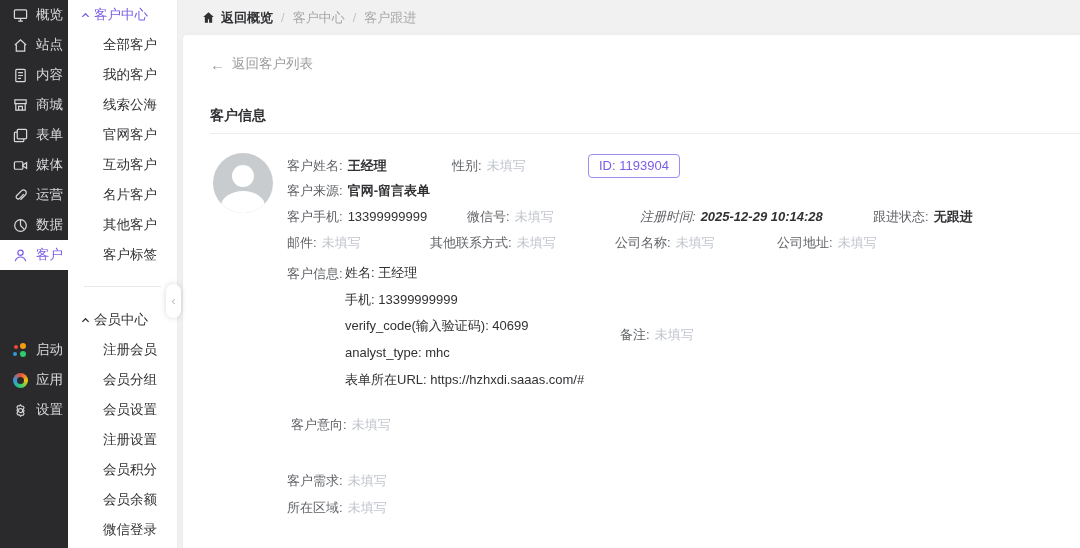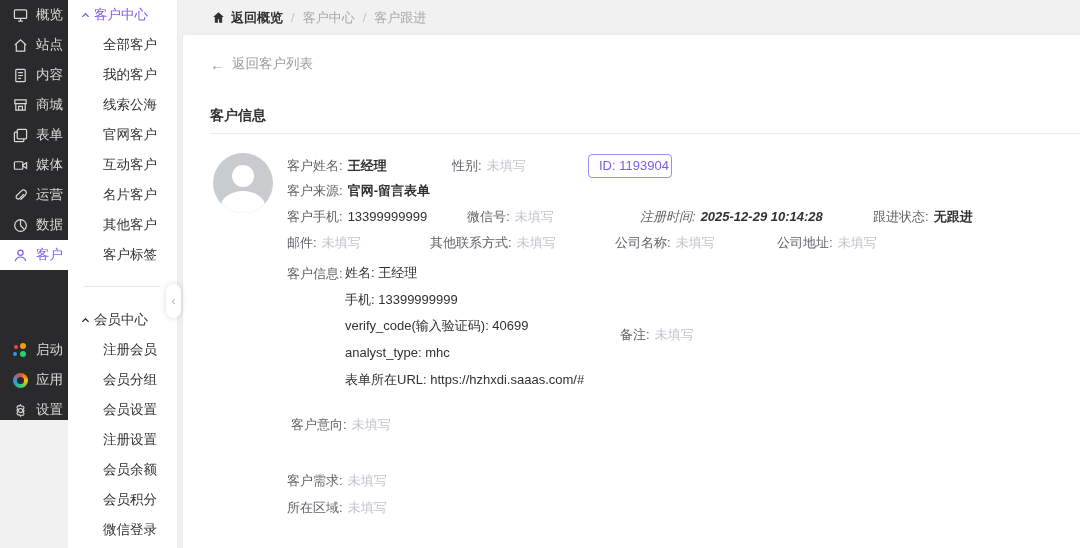--- a/index.html
+++ b/index.html
@@ -1,20 +1,20 @@
 <!DOCTYPE html>
 <html><head>
 <meta charset="utf-8">
 <style>
   * { margin:0; padding:0; box-sizing:border-box; }
   html,body { width:1080px; height:548px; overflow:hidden; }
   body { font-family:"Liberation Sans","DejaVu Sans",sans-serif; font-size:13px; background:#f1f1f2; position:relative; color:#303133; }
 
   
-  .primary-sidebar { position:absolute; left:0; top:0; width:68px; height:420px; background:#2a2a2c; z-index:5; }
+  .primary-sidebar { position:absolute; left:0; top:0; width:68px; height:548px; background:#2a2a2c; z-index:5; }
   .p-item { display:flex; align-items:center; gap:8px; height:30px; padding-left:13px; color:#d9d9d9; font-size:13.5px; cursor:pointer; }
   .p-item svg { width:15px; height:15px; flex:0 0 15px; }
   .p-item.active { background:#ffffff; color:#7c5ce6; }
   .p-footer { position:absolute; top:335px; left:0; right:0; }
   .ring { width:15px; height:15px; border-radius:50%; background:conic-gradient(#e74c3c,#f1c40f,#2ecc71,#3498db,#e74c3c); position:relative; flex:0 0 15px; }
   .ring:after { content:""; position:absolute; left:4px; top:4px; width:7px; height:7px; border-radius:50%; background:#2a2a2c; }
   .dots { width:15px; height:15px; position:relative; flex:0 0 15px; }
   .dots i { position:absolute; border-radius:50%; }
   .dots .d1 { width:4px; height:4px; background:#e74c3c; left:1px; top:2px; }
   .dots .d2 { width:6px; height:6px; background:#f39c12; left:7px; top:0; }
@@ -24,42 +24,42 @@
   
   .secondary-sidebar { position:absolute; left:68px; top:0; width:110px; height:548px; background:#ffffff; z-index:4; border-right:1px solid #ececec; }
   .s-header { display:flex; align-items:center; gap:4px; height:30px; padding-left:13px; color:#7c5ce6; font-size:13.5px; cursor:pointer; }
   .s-header svg { width:9px; height:9px; }
   .s-item { height:30px; line-height:30px; padding-left:35px; color:#303133; font-size:13.5px; cursor:pointer; }
   .s-divider { border-top:1px solid #e8e8e8; margin:16px 16px 0 16px; }
   .s-header.second { margin-top:18px; }
   .collapse-handle { position:absolute; left:166px; top:284px; width:15px; height:34px; background:#fff; border-radius:8px; box-shadow:0 0 6px rgba(0,0,0,.15); z-index:6; display:flex; align-items:center; justify-content:center; color:#b8b8b8; font-size:12px; cursor:pointer; }
 
   
-  .topbar { position:absolute; left:178px; top:0; right:0; height:35px; background:#f1f1f2; display:flex; align-items:center; padding-left:34px; z-index:2; }
+  .topbar { position:absolute; left:178px; top:0; right:0; height:35px; background:#f1f1f2; display:flex; align-items:center; padding-left:24px; z-index:2; }
   .crumb-home { display:flex; align-items:center; gap:6px; font-weight:bold; color:#303133; cursor:pointer; }
   .crumb-sep { color:#c4c4c4; margin:0 8px; }
   .crumb { color:#a8a8a8; cursor:pointer; }
 
   
   .card { position:absolute; left:183px; top:35px; right:0; bottom:0; background:#ffffff; border-top-left-radius:4px; box-shadow:0 0 4px rgba(0,0,0,.04); z-index:3; }
   .back-link { position:absolute; left:27px; top:20px; color:#9a9a9a; font-size:13.5px; cursor:pointer; display:flex; align-items:center; gap:7px; }
   .back-arrow { font-size:15px; }
   .section-title { position:absolute; left:27px; top:72px; font-weight:bold; font-size:14px; color:#303133; }
   .title-divider { position:absolute; left:27px; right:0; top:98px; border-top:1px solid #ececec; }
 
   .avatar { position:absolute; left:30px; top:118px; width:60px; height:60px; border-radius:50%; background:#c9cccf; overflow:hidden; }
   .avatar .head { position:absolute; left:19px; top:12px; width:22px; height:22px; border-radius:50%; background:#fff; }
   .avatar .body { position:absolute; left:8px; top:38px; width:44px; height:30px; border-radius:50% 50% 0 0; background:#fff; }
 
   .f { position:absolute; white-space:nowrap; }
   .lbl { color:#606266; margin-right:5px; }
   .val { color:#303133; }
   .val.b { font-weight:bold; }
   .val.empty { color:#c0c4cc; }
-  .id-badge { position:absolute; left:405px; top:119px; border:1px solid #a18af0; color:#7c5ce6; border-radius:4px; padding:3px 2px 4px 10px; font-size:13px; background:#fff; }
+  .id-badge { position:absolute; left:405px; top:119px; border:1px solid #a18af0; color:#7c5ce6; border-radius:4px; padding:3px 10px 4px 10px; font-size:13px; background:#fff; }
   .detail-lines { position:absolute; left:162px; top:225px; line-height:26.7px; color:#303133; }
   .ai-link { color:#7c5ce6; font-weight:600; margin-left:12px; cursor:pointer; }
 </style>
 </head>
 <body>
 
 <nav class="primary-sidebar">
   <div class="p-item">
     <svg viewBox="0 0 16 16" fill="none" stroke="currentColor" stroke-width="1.3">
         <rect x="1.5" y="2" width="13" height="9" rx="1"></rect>
@@ -164,22 +164,22 @@
   <div class="s-header second">
     <svg viewBox="0 0 10 10" fill="none" stroke="currentColor" stroke-width="1.4" style="color:#303133">
         <path d="M1.5 6.5 5 3l3.5 3.5"></path>
       </svg>
     <span style="color:#303133">会员中心</span>
   </div>
   <div class="s-item">注册会员</div>
   <div class="s-item">会员分组</div>
   <div class="s-item">会员设置</div>
   <div class="s-item">注册设置</div>
+  <div class="s-item">会员积分</div>
   <div class="s-item">会员余额</div>
-  <div class="s-item">会员积分</div>
   <div class="s-item">微信登录</div>
 </nav>
 
 <div class="collapse-handle">
   <span>‹</span>
 </div>
 
 <header class="topbar">
   <span class="crumb-home">
     <svg width="13" height="13" viewBox="0 0 16 16" fill="#303133">

